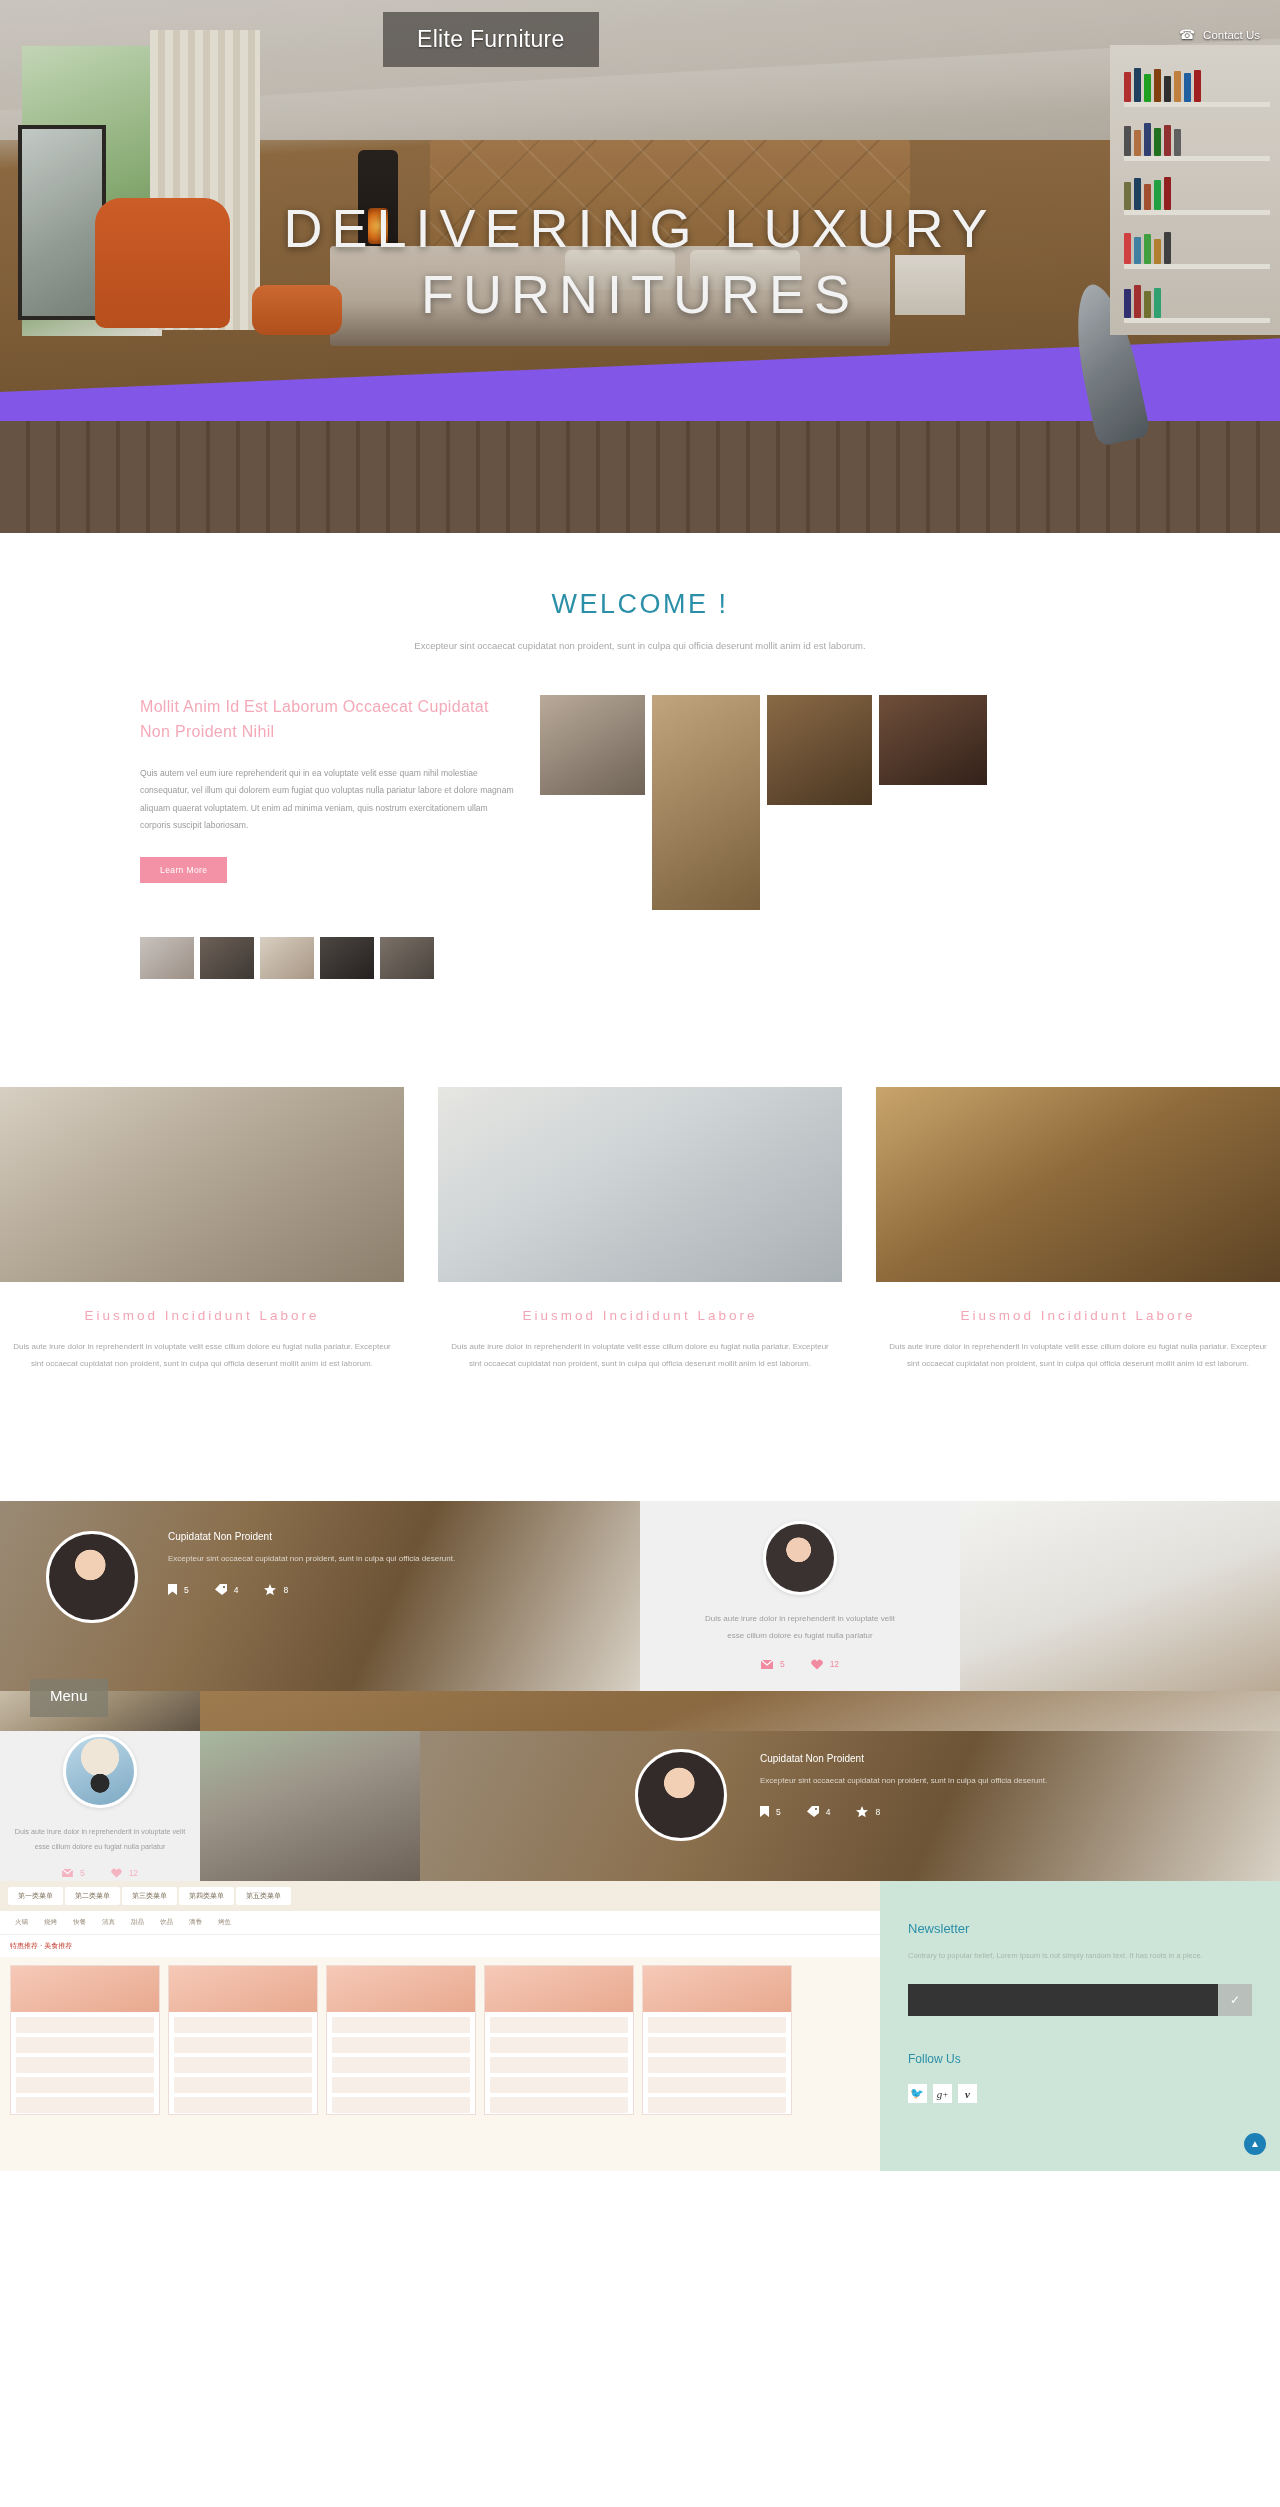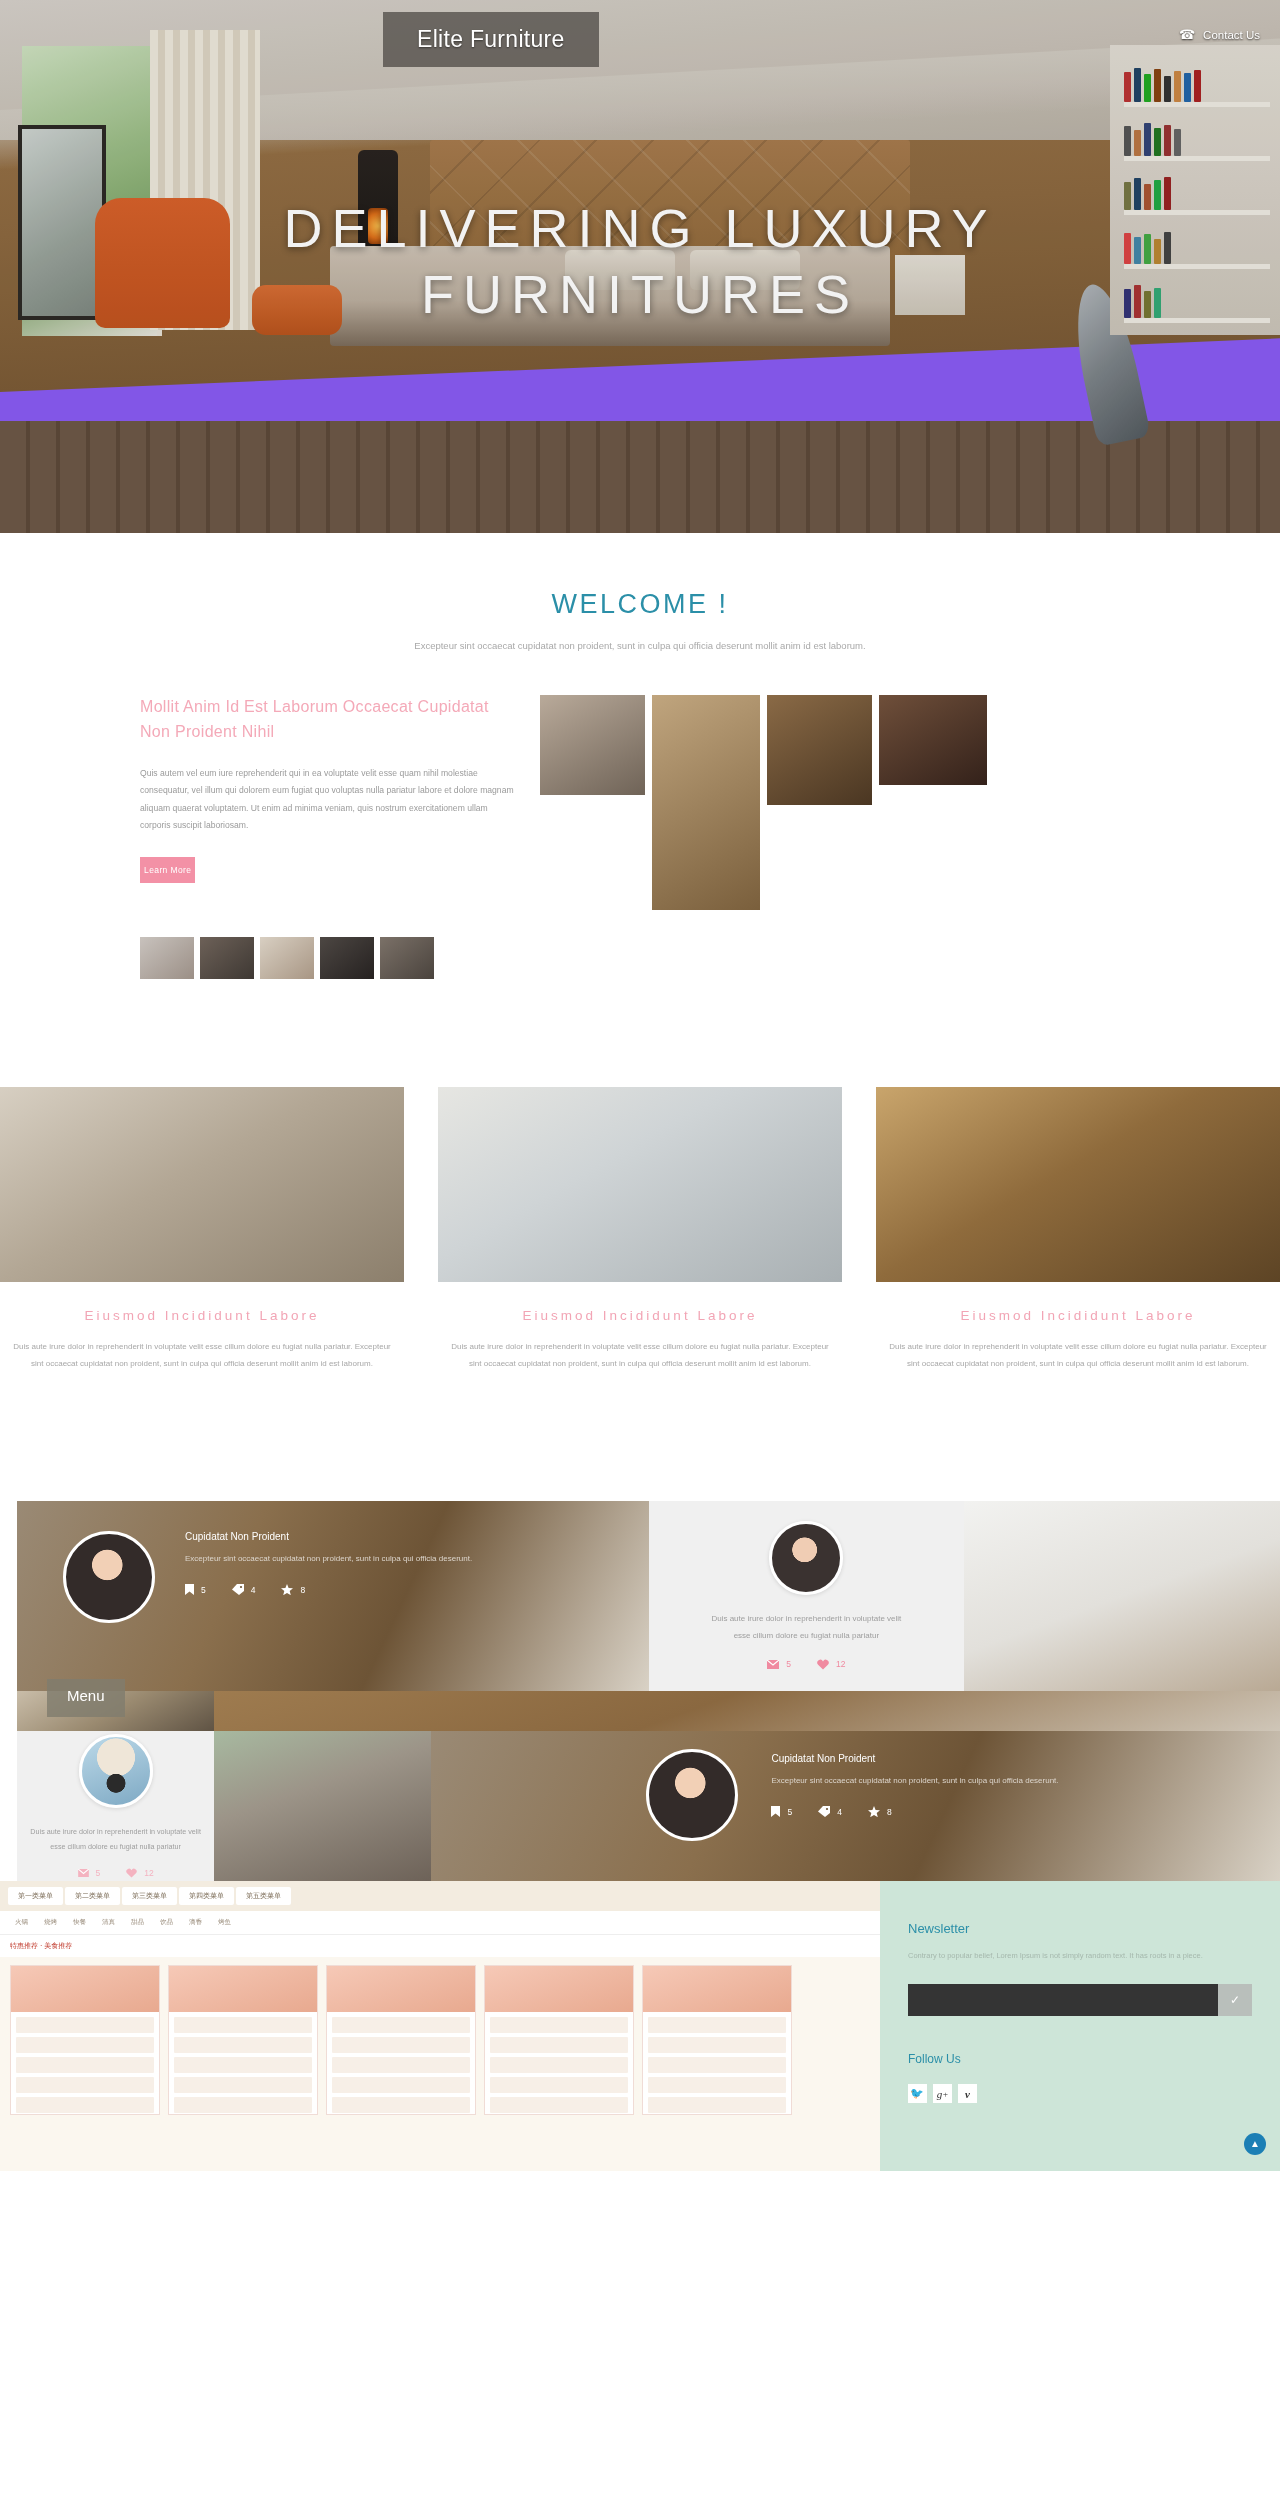--- a/index.html
+++ b/index.html
@@ -148,21 +148,21 @@
   .welcome-left { width: 380px; }
   .welcome-left h3 {
     color: #f4a9b8; font-size: 16px; font-weight: 400; line-height: 1.55;
     letter-spacing: .3px;
   }
   .welcome-left p {
     margin-top: 20px; font-size: 8.6px; line-height: 2.05; color: #9b9b9b;
   }
   .btn-learn {
     display: inline-block; margin-top: 22px; background: #f391a6; color: #fff;
-    font-size: 8.5px; padding: 8px 4px; letter-spacing: .4px; border: none; cursor: pointer;
+    font-size: 8.5px; padding: 8px 20px; letter-spacing: .4px; border: none; cursor: pointer;
   }
   .thumb-row { display: flex; gap: 6px; margin-top: 54px; }
   .thumb-row .t { width: 54px; height: 42px; }
   .t1 { background: linear-gradient(140deg,#c8c2bd,#9b8f86); }
   .t2 { background: linear-gradient(140deg,#6d6158,#3e3833); }
   .t3 { background: linear-gradient(140deg,#d8cfc2,#a89684); }
   .t4 { background: linear-gradient(140deg,#4d4743,#252120); }
   .t5 { background: linear-gradient(140deg,#7b7168,#4a433d); }
 
   .welcome-right { width: 600px; display: flex; flex-wrap: wrap; gap: 7px; }
@@ -182,21 +182,21 @@
   .col h4 {
     text-align: center; color: #f2a5b5; font-size: 13.5px; font-weight: 400;
     letter-spacing: 3px; margin-top: 26px;
   }
   .col p {
     text-align: center; color: #a8a8a8; font-size: 8px; line-height: 2.1;
     margin-top: 16px; padding: 0 8px;
   }
 
   
-  .mosaic { margin-top: 70px; width: 1280px; padding-left: 17px; }
+  .mosaic { margin-top: 70px; width: 1280px; }
   .mrow { display: flex; }
   .mcell { position: relative; overflow: hidden; }
 
   .card-dark { color: #fff; }
   .card-dark .ctitle { font-size: 10px; font-weight: 400; }
   .card-dark .ctext { font-size: 8px; line-height: 1.85; color: #ddd6cd; margin-top: 10px; }
   .stats { display: flex; gap: 26px; margin-top: 18px; align-items: center; }
   .stat { display: flex; align-items: center; gap: 7px; font-size: 8.5px; }
   .stat svg { display: block; }
 

